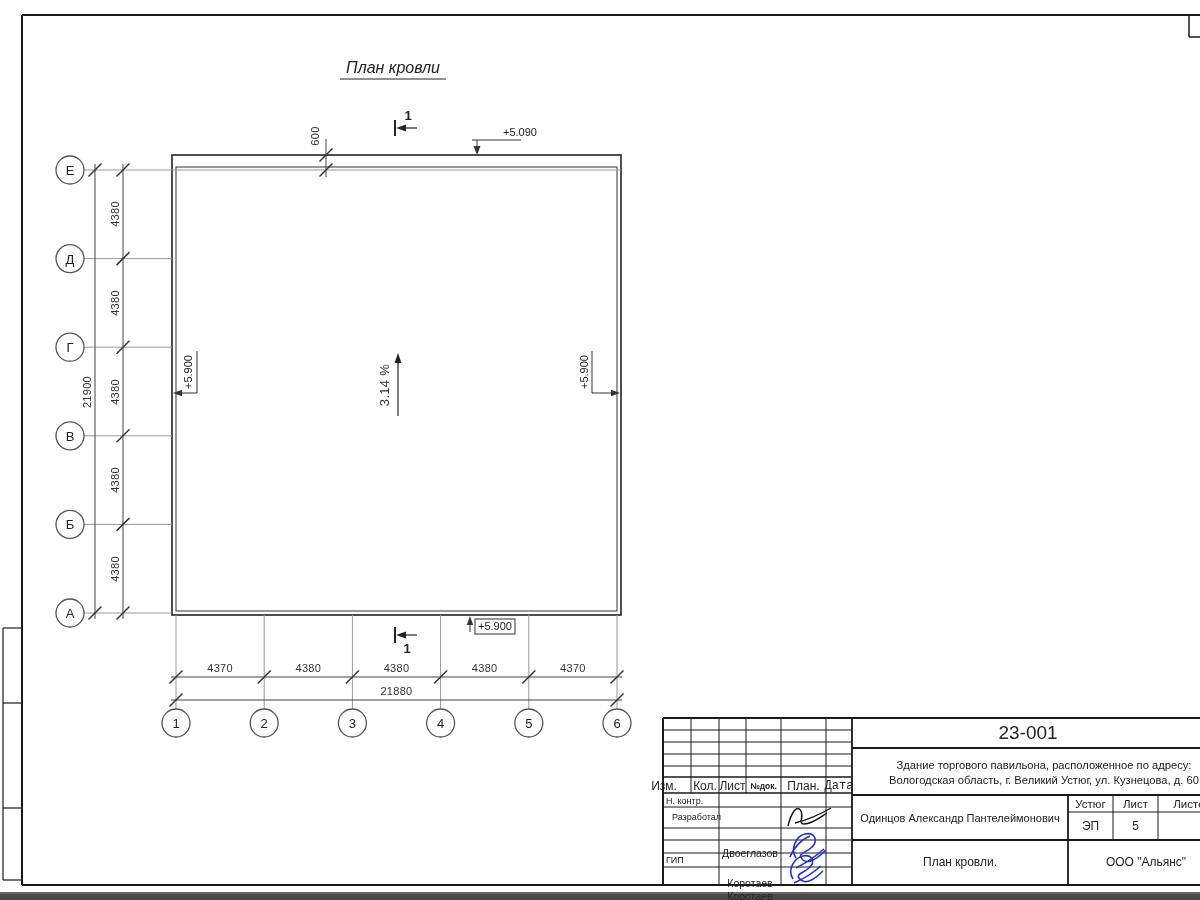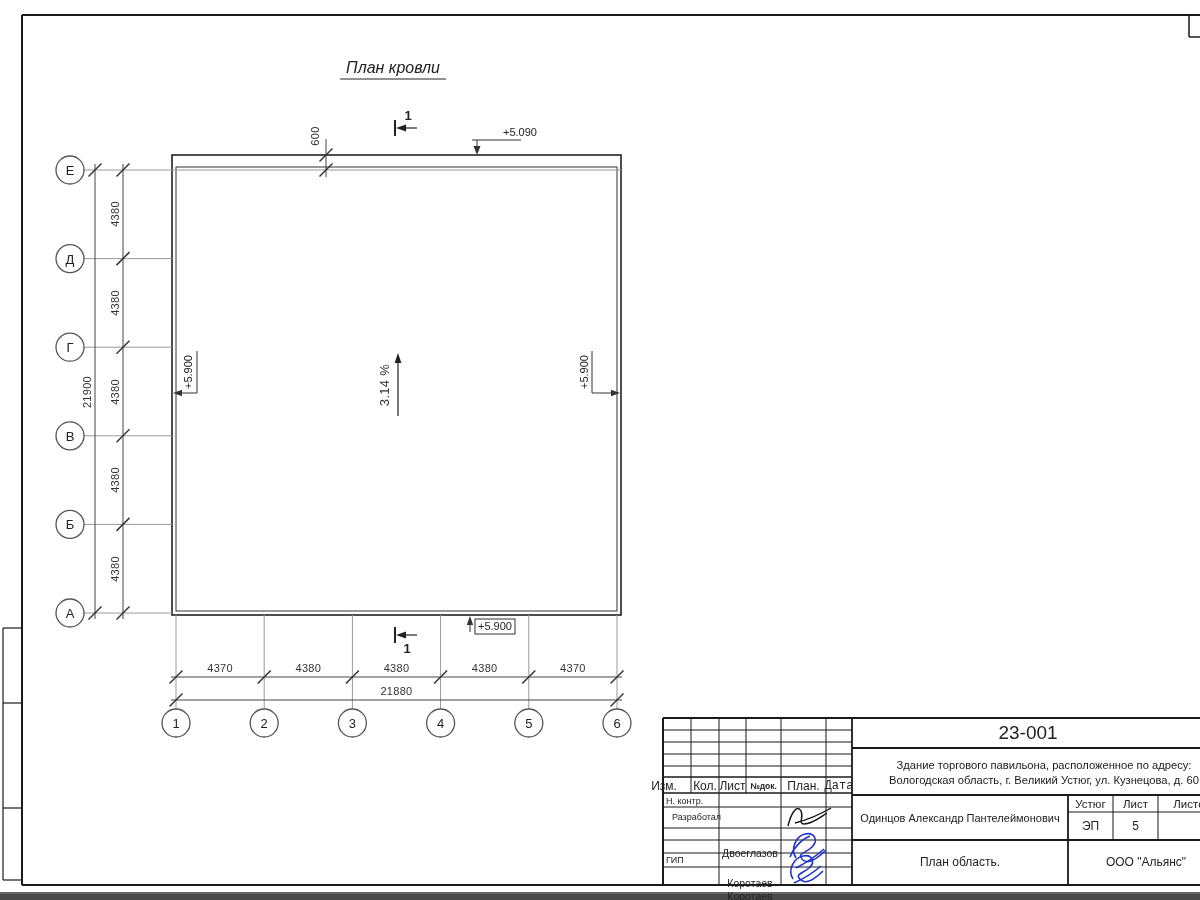--- a/index.html
+++ b/index.html
@@ -239,16 +239,16 @@
   <div class="addr" style="position:absolute;left:858px;top:772px;width:372px;">
     <div>Здание торгового павильона, расположенное по адресу:</div>
     <div>Вологодская область, г. Великий Устюг, ул. Кузнецова, д. 60</div>
   </div>
   <div class="t tb" style="left:960px;top:817.5px;font-size:11px;">Одинцов Александр Пантелеймонович</div>
   <div class="t tb" style="left:1090.5px;top:803.5px;font-size:11.5px;">Устюг</div>
   <div class="t tb" style="left:1135.5px;top:803.5px;font-size:11.5px;">Лист</div>
   <div class="t tb" style="left:1192px;top:803.5px;font-size:11.5px;">Листов</div>
   <div class="t tb" style="left:1090.5px;top:826px;">ЭП</div>
   <div class="t tb" style="left:1135.5px;top:826px;">5</div>
-  <div class="t tb" style="left:960px;top:862px;">План область.</div>
+  <div class="t tb" style="left:960px;top:862px;">План кровли.</div>
   <div class="t tb" style="left:1146px;top:862px;">ООО "Альянс"</div>
 
 </div>
 
 </body></html>

